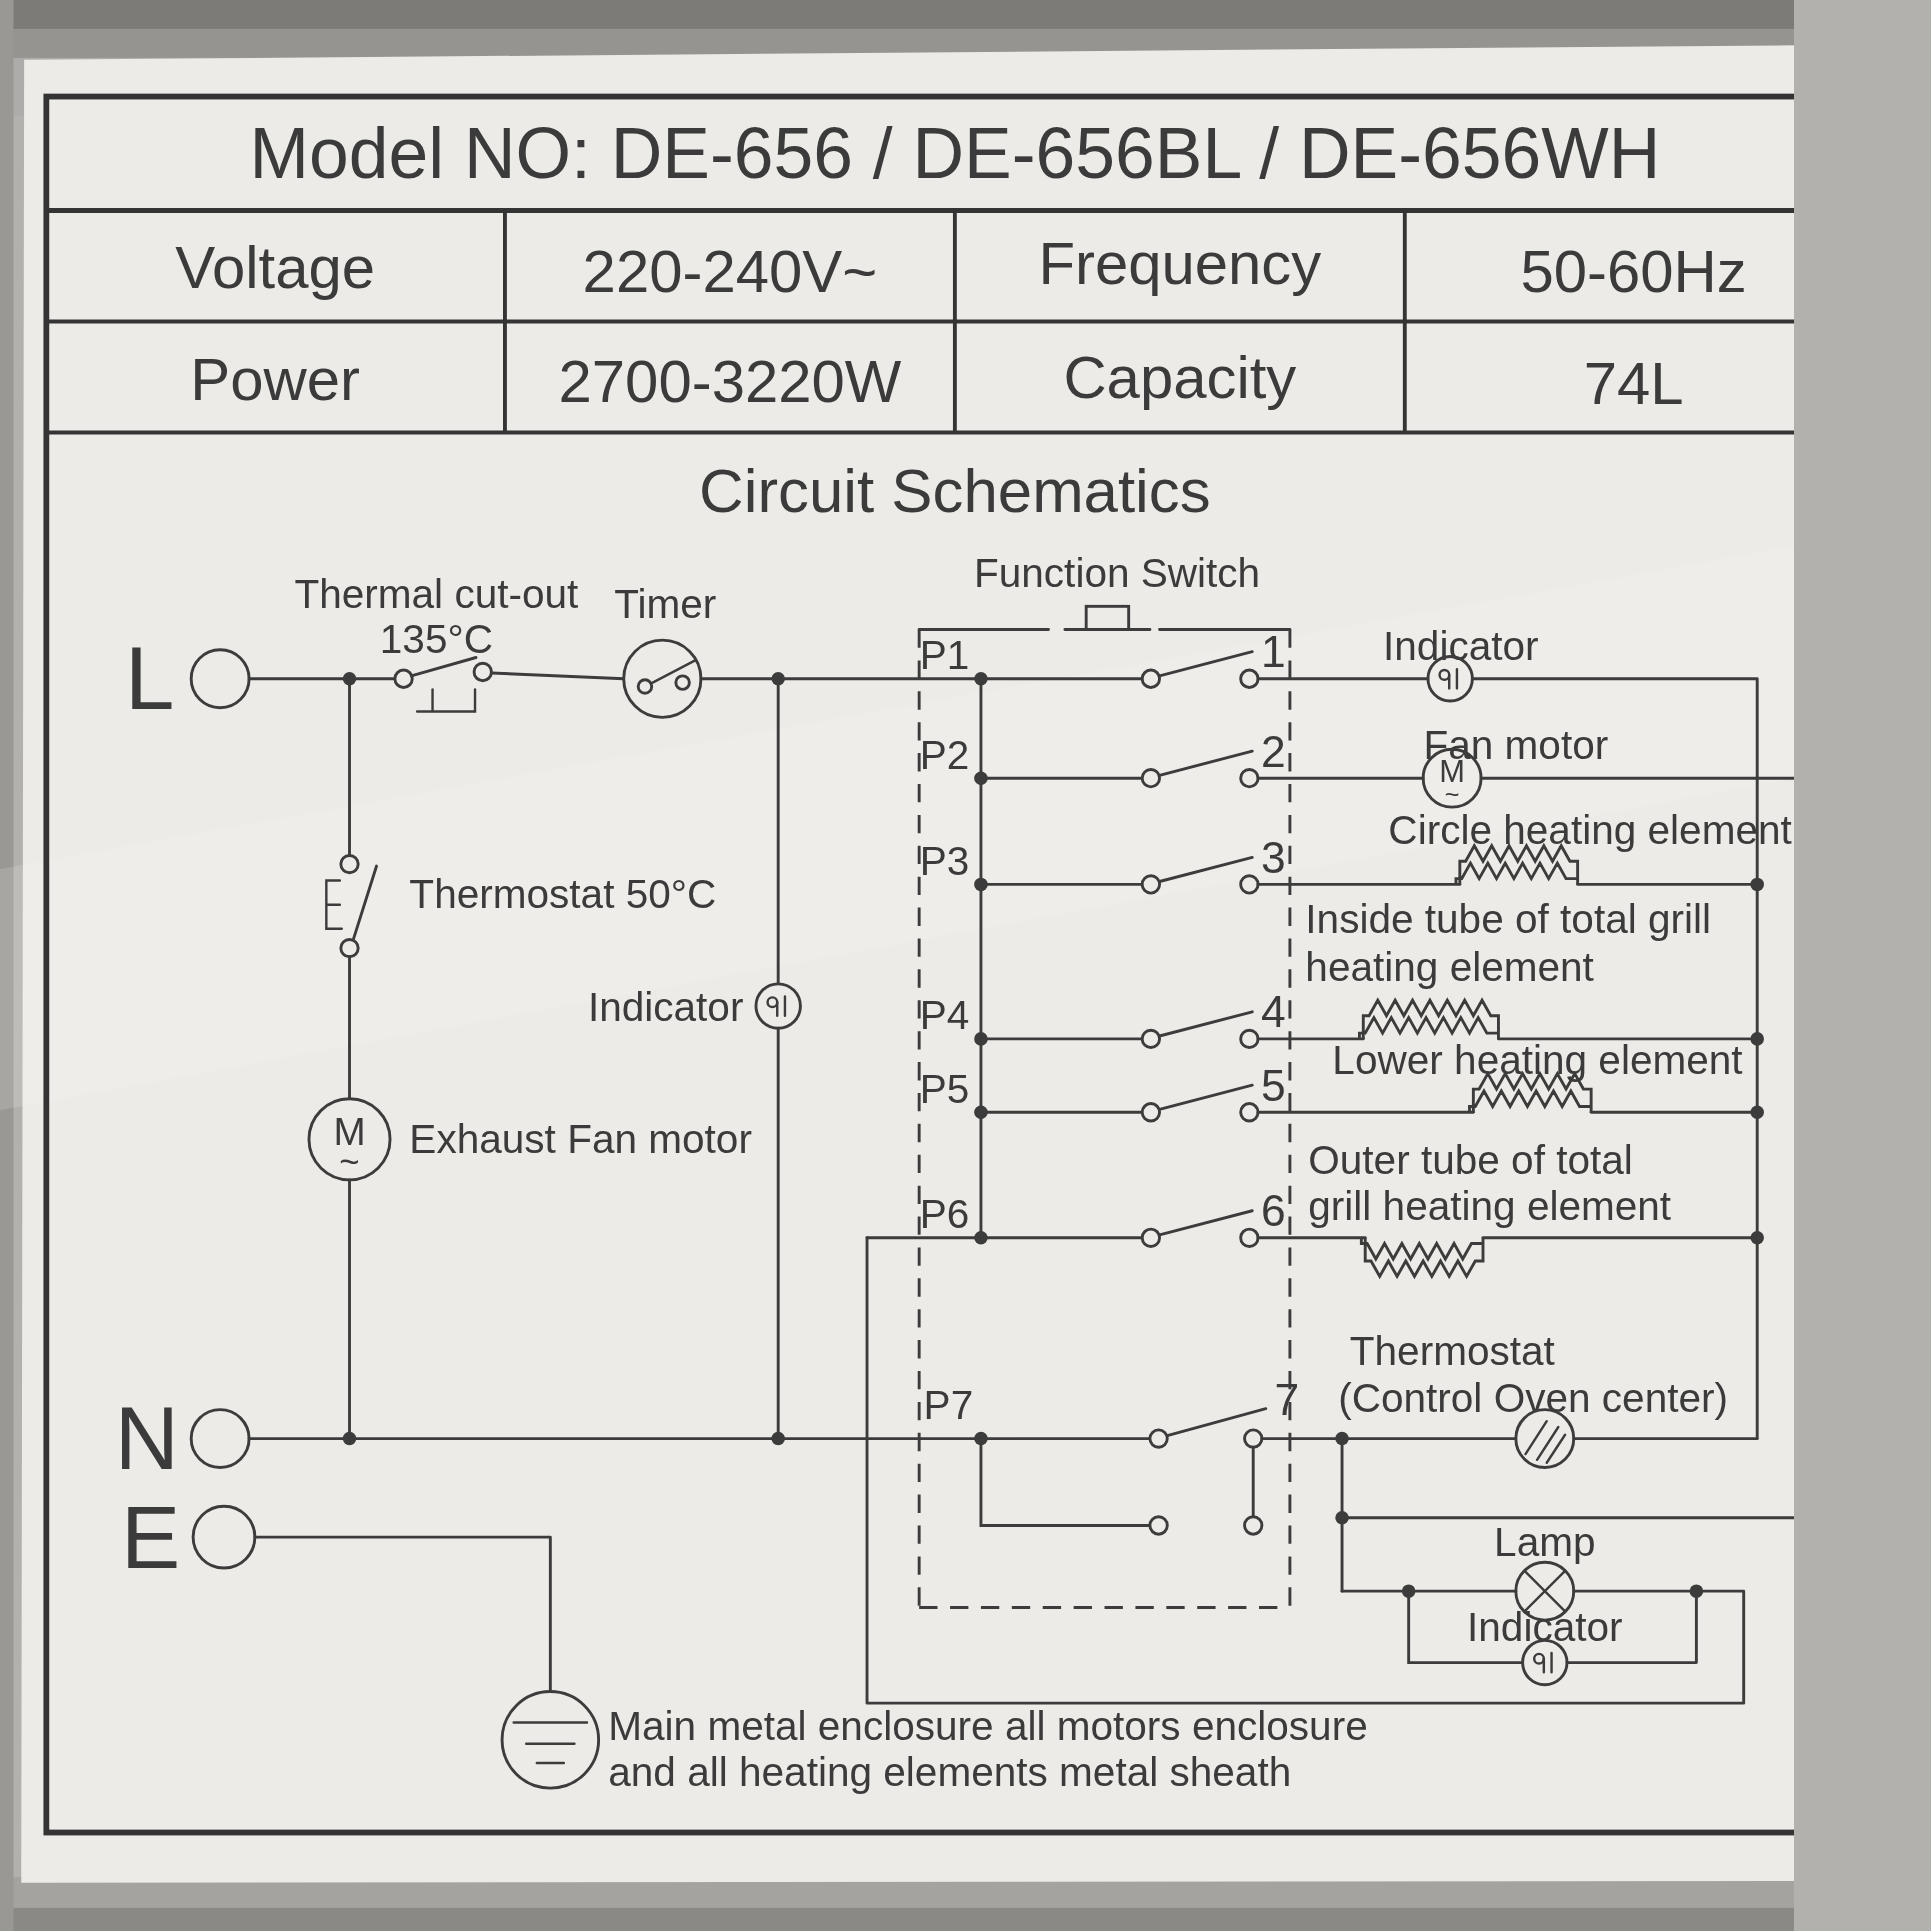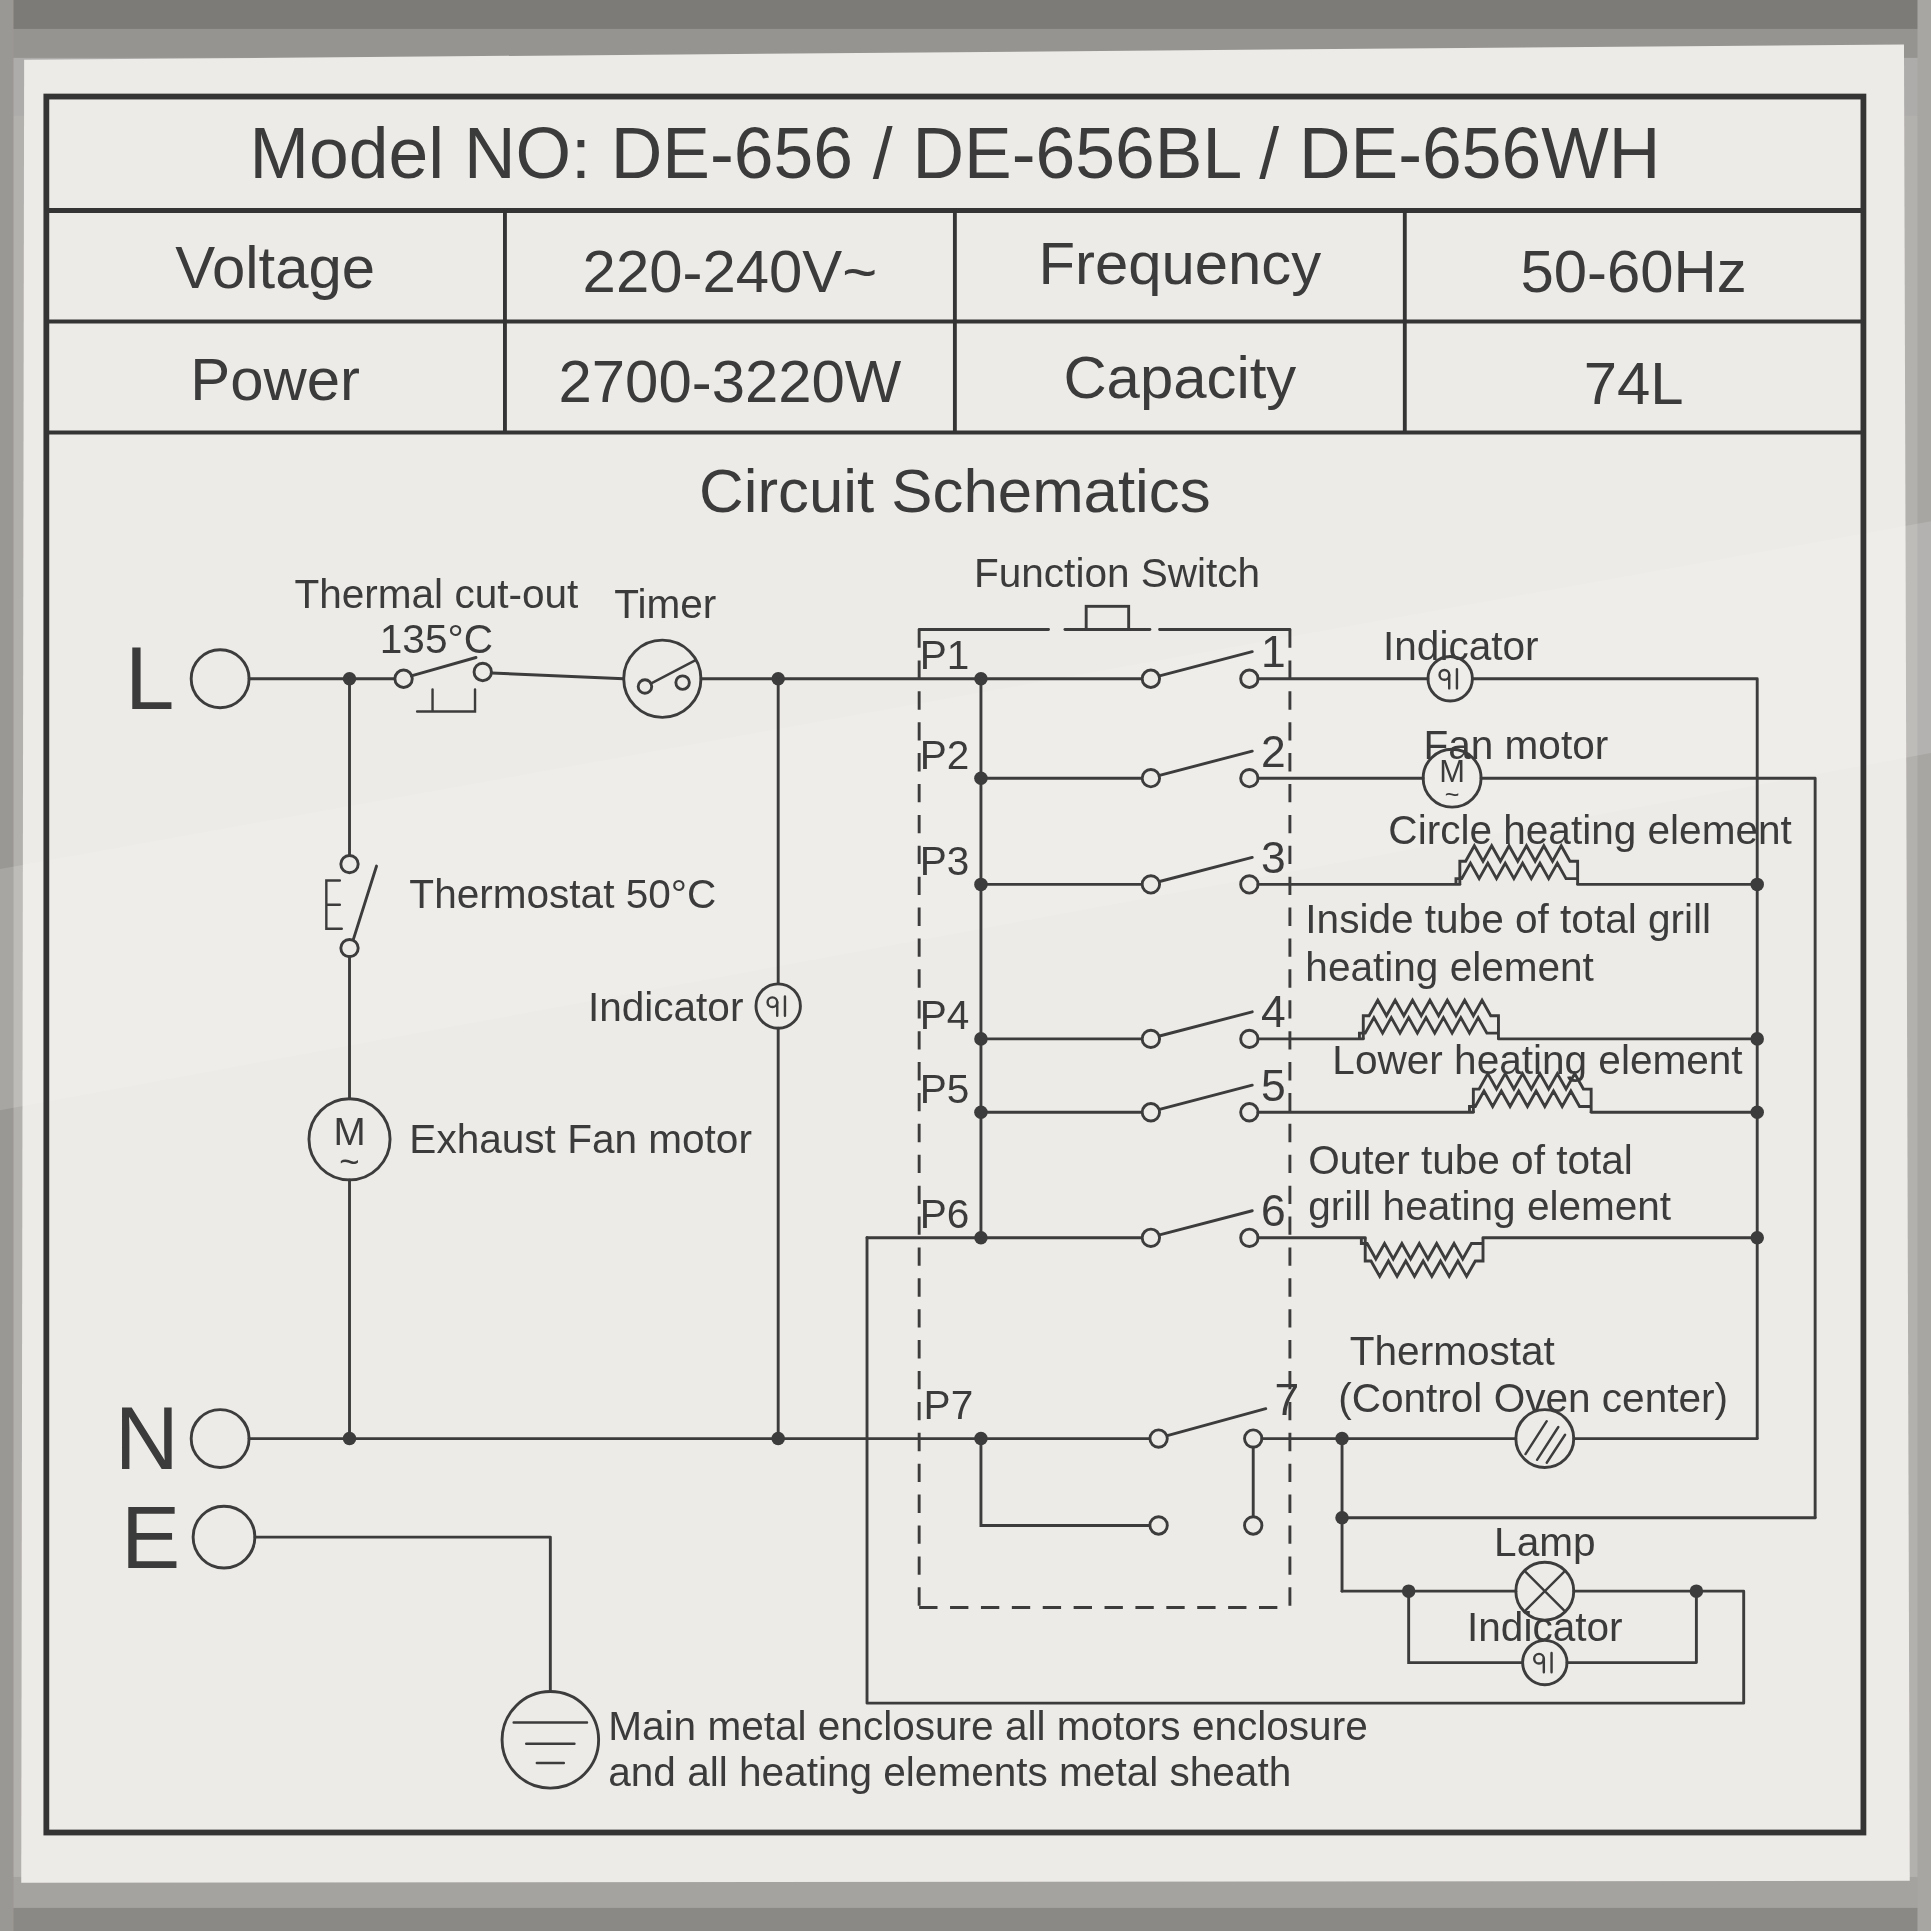--- a/index.html
+++ b/index.html
@@ -1,16 +1,16 @@
 <!DOCTYPE html>
 <html><head>
 <meta charset="utf-8">
 <style>
   html,body{margin:0;padding:0;background:#b3b1ae;}
-  .stage{position:relative;width:1931px;height:1931px;overflow:hidden;background:#b3b1ae;text-align:right;}
+  .stage{position:relative;width:1794px;height:1931px;overflow:hidden;background:#b3b1ae;text-align:right;}
   svg{position:absolute;left:0;top:0;}
   .wire{stroke:#3c3c3c;stroke-width:3;fill:none;stroke-linecap:round;}
   .wire2{stroke:#3c3c3c;stroke-width:2.5;fill:none;stroke-linecap:round;}
   .dashed{stroke:#3c3c3c;stroke-width:3;fill:none;stroke-dasharray:19 13;}
   .grid{stroke:#343434;fill:none;}
   .dot{fill:#3c3c3c;stroke:none;}
   .contact{fill:#edebe7;stroke:#3c3c3c;stroke-width:3;}
   .sym{fill:none;stroke:#3c3c3c;stroke-width:3;}
   .txt{fill:#3b3b3b;font-family:"Liberation Sans",sans-serif;}
   .t-model{font-size:74px;}

